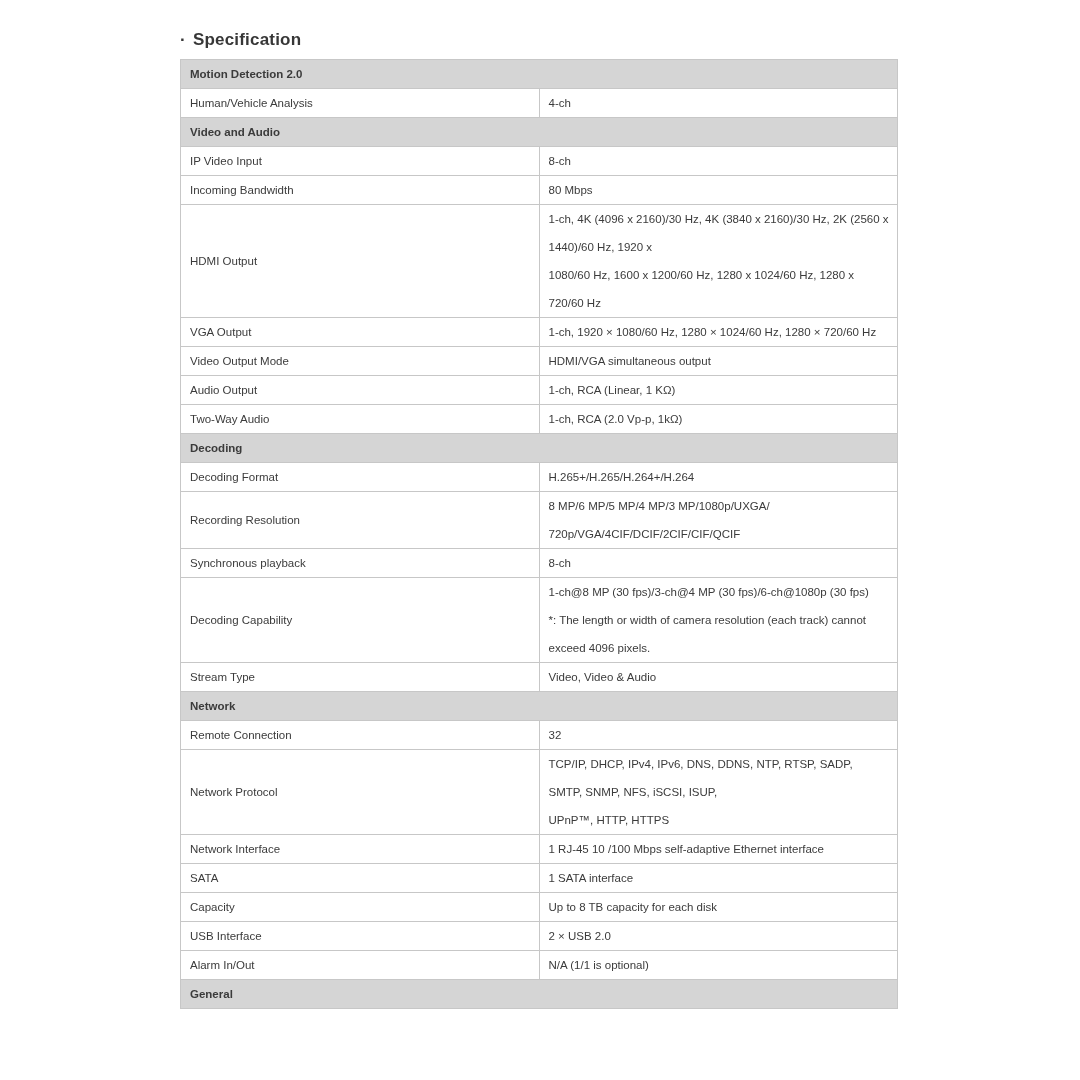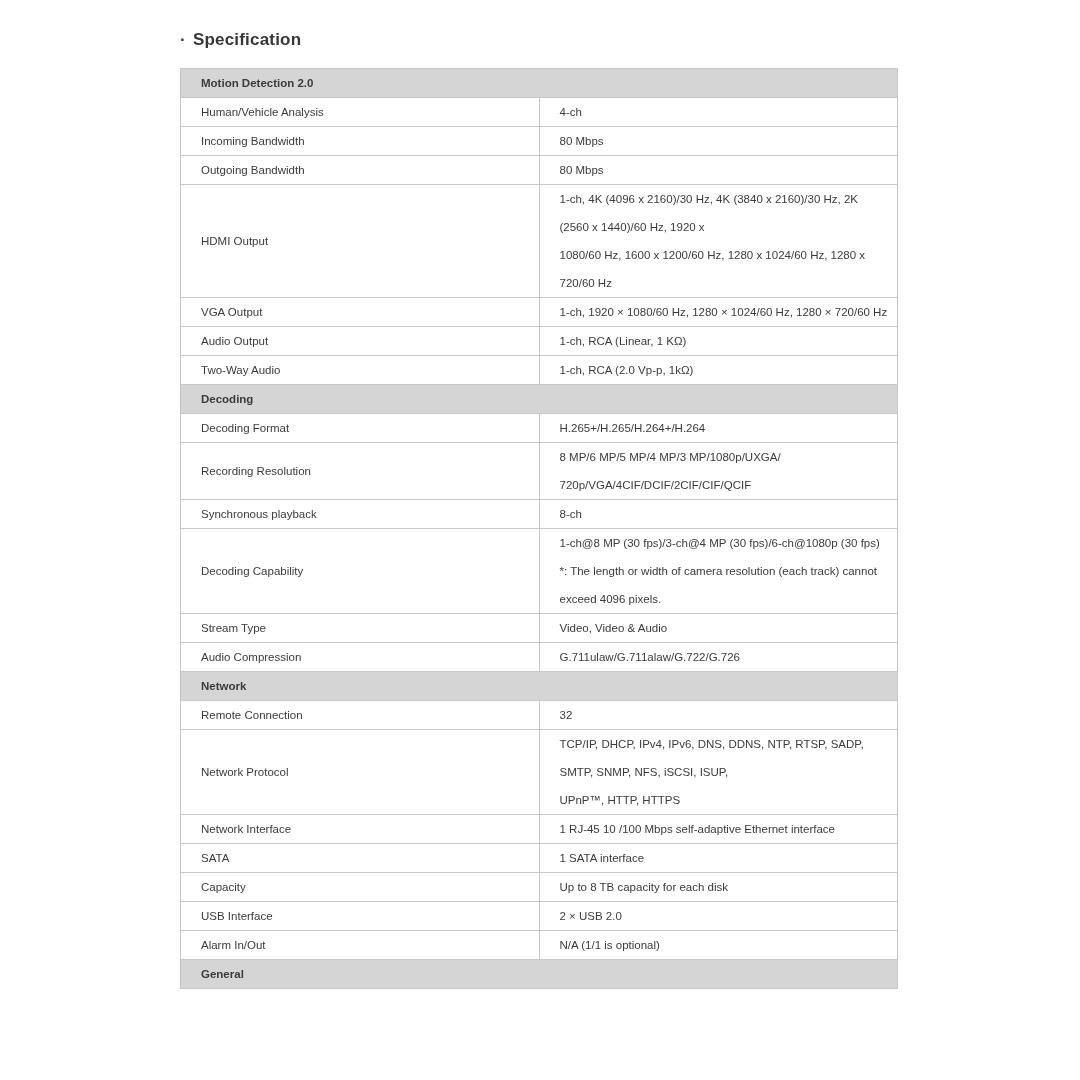--- a/index.html
+++ b/index.html
@@ -15,37 +15,37 @@
   .page {
     position: absolute;
     left: 180px;
     top: 30px;
     width: 718px;
   }
   .title {
     font-size: 17px;
     font-weight: bold;
     color: #373737;
-    margin: 0 0 18px 0;
+    margin: 0 0 9px 0;
     letter-spacing: 0.2px;
   }
   .title .bullet {
     font-size: 17px;
     margin-right: 7px;
   }
   table.spec {
     border-collapse: collapse;
     width: 718px;
     table-layout: fixed;
   }
   table.spec td {
     border: 1px solid #c7c7c7;
     font-size: 11.5px;
     line-height: 28px;
-    padding: 0 8px 0 20px;
+    padding: 0 8px 0 9px;
     vertical-align: middle;
     color: #3b3b3b;
     overflow: hidden;
   }
   td.section-cell {
     background: #d5d5d5;
     font-weight: bold;
     color: #333333;
   }
   td.label-cell {
@@ -66,35 +66,42 @@
   <table class="spec">
     <tbody>
         <tr>
           <td colspan="2" class="section-cell">Motion Detection 2.0</td>
         </tr>
         <tr>
           <td class="label-cell">Human/Vehicle Analysis</td>
           <td class="value-cell">4-ch</td>
         </tr>
         <tr>
-          <td class="label-cell">Incoming Bandwidth</td>
-          <td class="value-cell">80 Mbps</td>
+          <td colspan="2" class="section-cell">Video and Audio</td>
         </tr>
         <tr>
-          <td class="label-cell">Outgoing Bandwidth</td>
+          <td class="label-cell">IP Video Input</td>
+          <td class="value-cell">8-ch</td>
+        </tr>
+        <tr>
+          <td class="label-cell">Incoming Bandwidth</td>
           <td class="value-cell">80 Mbps</td>
         </tr>
         <tr>
           <td class="label-cell">HDMI Output</td>
           <td class="value-cell">1-ch, 4K (4096 x 2160)/30 Hz, 4K (3840 x 2160)/30 Hz, 2K (2560 x 1440)/60 Hz, 1920 x
 1080/60 Hz, 1600 x 1200/60 Hz, 1280 x 1024/60 Hz, 1280 x 720/60 Hz</td>
         </tr>
         <tr>
           <td class="label-cell">VGA Output</td>
           <td class="value-cell">1-ch, 1920 × 1080/60 Hz, 1280 × 1024/60 Hz, 1280 × 720/60 Hz</td>
+        </tr>
+        <tr>
+          <td class="label-cell">Video Output Mode</td>
+          <td class="value-cell">HDMI/VGA simultaneous output</td>
         </tr>
         <tr>
           <td class="label-cell">Audio Output</td>
           <td class="value-cell">1-ch, RCA (Linear, 1 KΩ)</td>
         </tr>
         <tr>
           <td class="label-cell">Two-Way Audio</td>
           <td class="value-cell">1-ch, RCA (2.0 Vp-p, 1kΩ)</td>
         </tr>
         <tr>
@@ -113,24 +120,20 @@
           <td class="value-cell">8-ch</td>
         </tr>
         <tr>
           <td class="label-cell">Decoding Capability</td>
           <td class="value-cell">1-ch@8 MP (30 fps)/3-ch@4 MP (30 fps)/6-ch@1080p (30 fps)
 *: The length or width of camera resolution (each track) cannot exceed 4096 pixels.</td>
         </tr>
         <tr>
           <td class="label-cell">Stream Type</td>
           <td class="value-cell">Video, Video &amp; Audio</td>
-        </tr>
-        <tr>
-          <td class="label-cell">Audio Compression</td>
-          <td class="value-cell">G.711ulaw/G.711alaw/G.722/G.726</td>
         </tr>
         <tr>
           <td colspan="2" class="section-cell">Network</td>
         </tr>
         <tr>
           <td class="label-cell">Remote Connection</td>
           <td class="value-cell">32</td>
         </tr>
         <tr>
           <td class="label-cell">Network Protocol</td>

